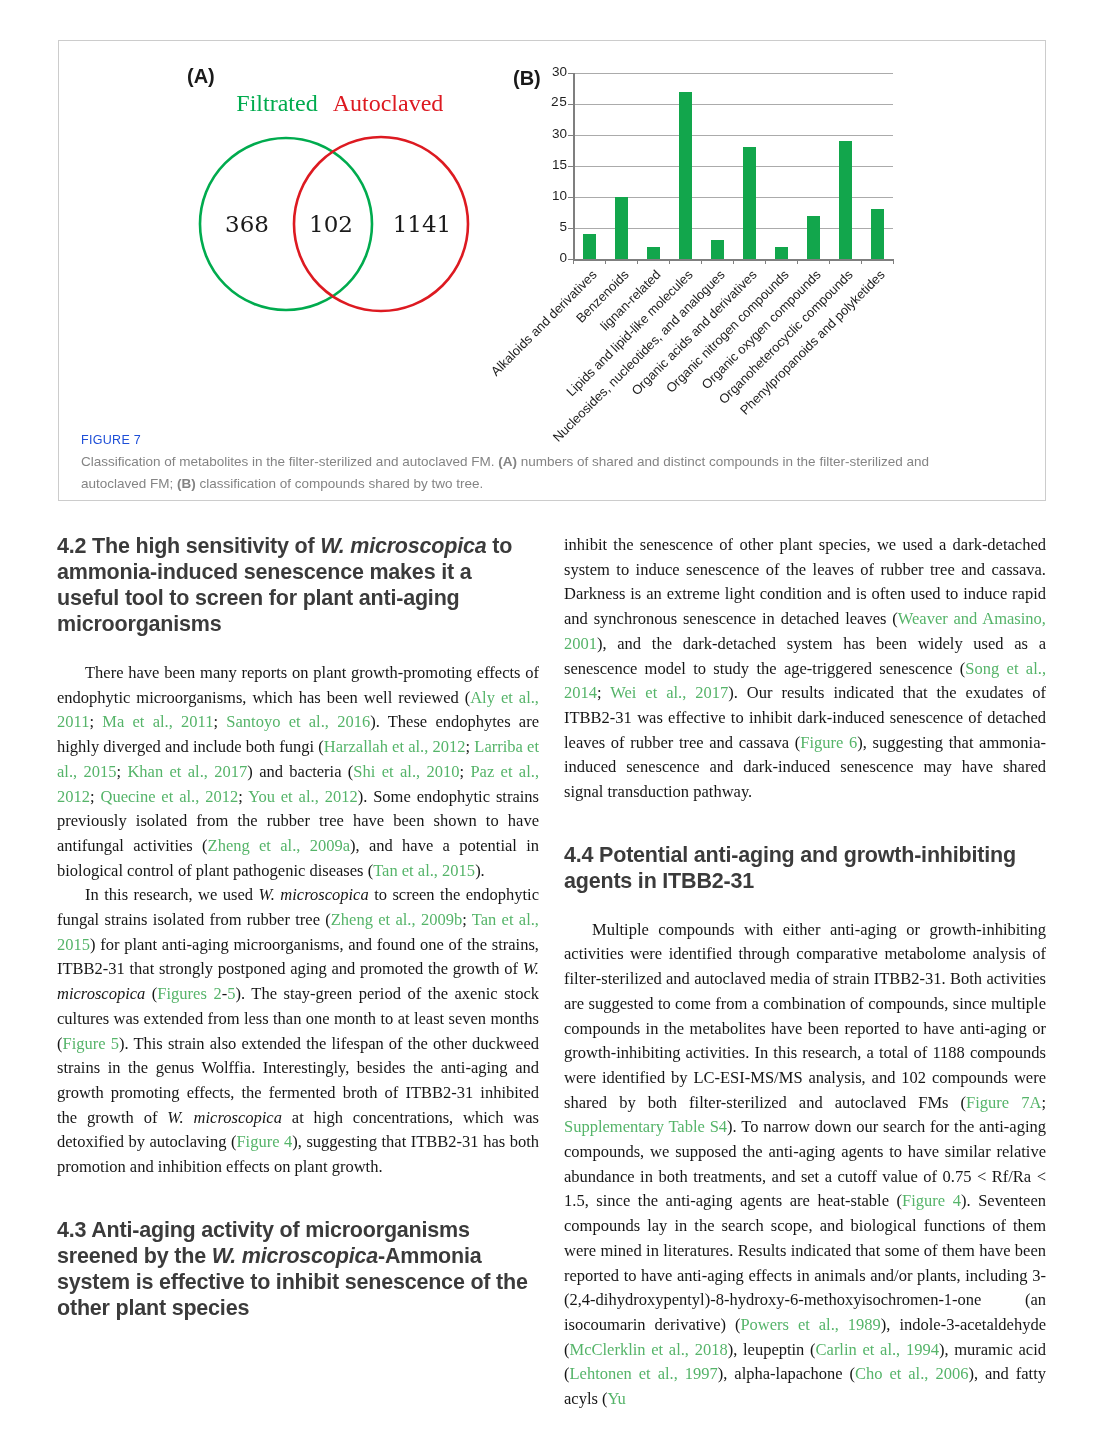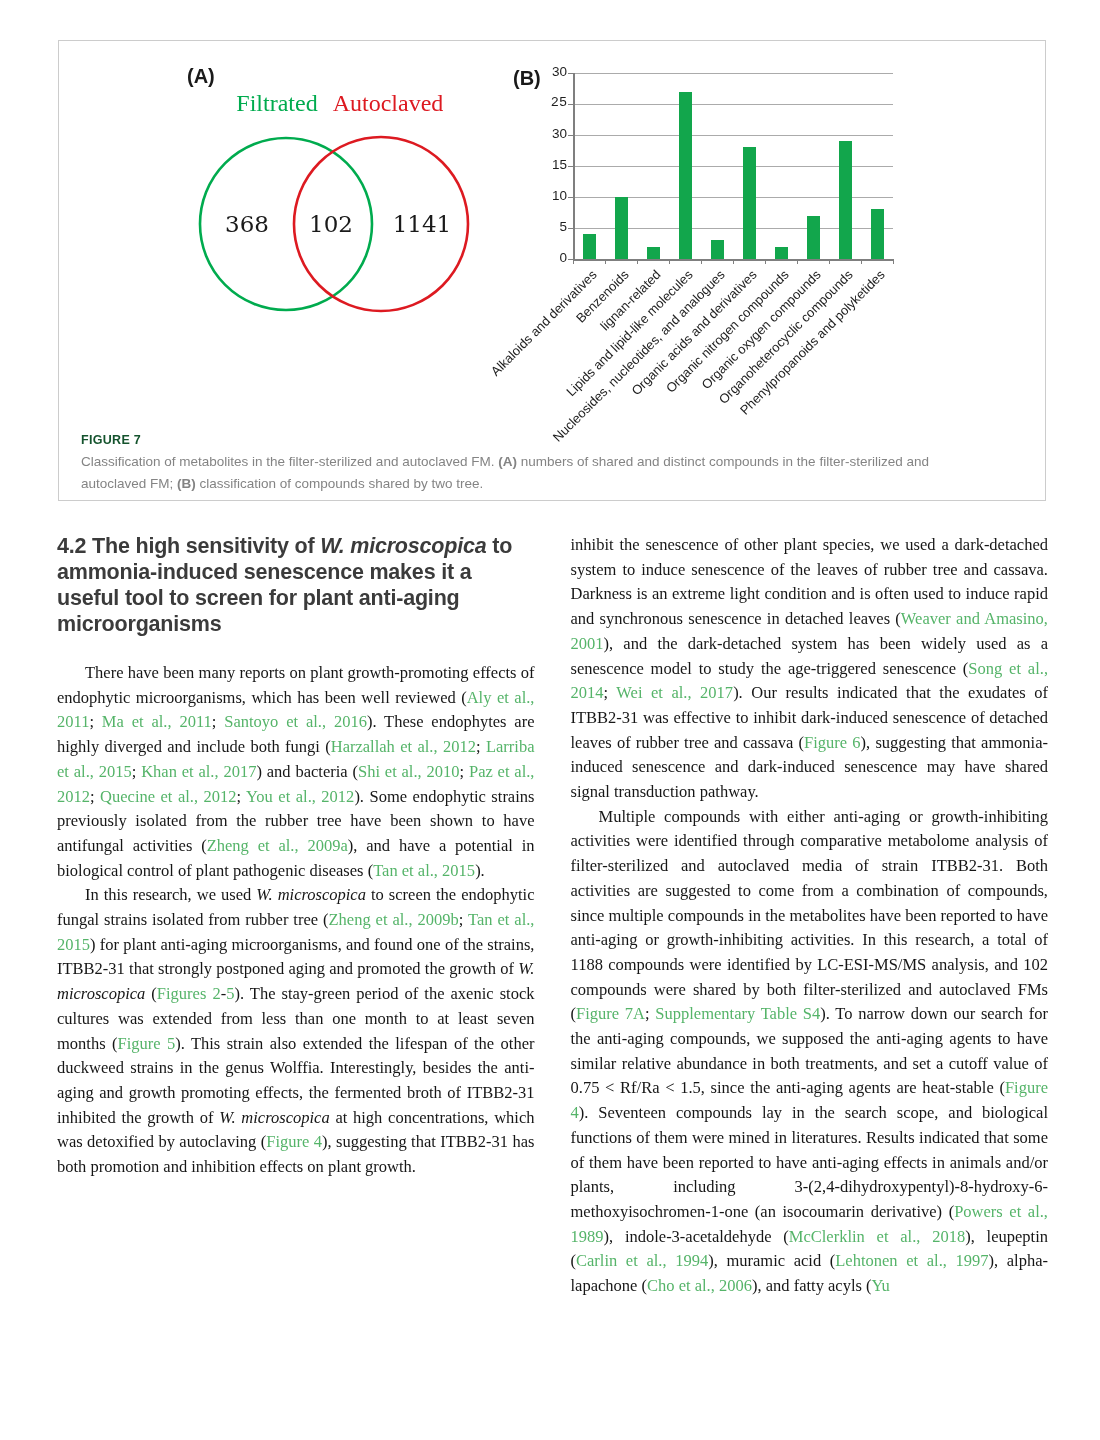--- a/index.html
+++ b/index.html
@@ -19,27 +19,27 @@
   .axisline{position:absolute;background:#7f7f7f;}
   .tickmark{position:absolute;background:#7f7f7f;}
   .ytick{position:absolute;font-family:"Liberation Sans",sans-serif;font-size:13.5px;
          color:#1f1f1f;text-align:right;}
   .bar{position:absolute;}
   .cat-label{position:absolute;font-family:"Liberation Sans",sans-serif;font-size:13px;
              color:#1f1f1f;text-align:right;transform:rotate(-45deg);
              transform-origin:100% 0;white-space:nowrap;}
   
   .caption-tag{position:absolute;left:22px;top:392px;font-family:"Liberation Sans",sans-serif;
-               font-weight:bold;font-size:12.5px;color:#14532d;letter-spacing:.3px;}
+               font-weight:normal;font-size:12.5px;color:#1d4ed8;letter-spacing:.3px;}
   .caption-text{position:absolute;left:22px;top:410px;width:890px;margin:0;
                 font-family:"Liberation Sans",sans-serif;font-size:13.5px;
                 line-height:21.5px;color:#848484;}
   .caption-text .bold{font-weight:bold;}
   
-  .columns{position:absolute;left:57px;top:533px;width:991px;display:flex;gap:36px;}
+  .columns{position:absolute;left:57px;top:533px;width:991px;display:flex;gap:25px;}
   .col{width:482px;}
   .h2{font-family:"Liberation Sans",sans-serif;font-size:21.5px;line-height:26px;
       font-weight:700;color:#3b3b3b;margin:0 0 24px 0;letter-spacing:-0.2px;}
   .h2:not(:first-child){margin-top:37px;}
   .para{font-size:16.5px;line-height:24.7px;color:#161616;text-align:justify;
         margin:0;text-indent:28px;}
   .para.no-indent{text-indent:0;}
   .it{font-style:italic;}
   .cite{color:var(--cite,#55b469);}
 </style>
@@ -120,20 +120,22 @@
 
     <div class="caption-tag">FIGURE 7</div>
     <p class="caption-text" id="caption-text"><span>Classification of metabolites in the filter-sterilized and autoclaved FM. </span><span class="bold">(A)</span><span> numbers of shared and distinct compounds in the filter-sterilized and autoclaved FM; </span><span class="bold">(B)</span><span> classification of compounds shared by two tree.</span></p>
   </div>
 
   <div class="columns">
     <div class="col" id="col-left">
         <h2 class="h2"><span>4.2 The high sensitivity of </span><span class="it">W. microscopica</span><span> to ammonia-induced senescence makes it a useful tool to screen for plant anti-aging microorganisms</span></h2>
         <p class="para"><span>There have been many reports on plant growth-promoting effects of endophytic microorganisms, which has been well reviewed (</span><span class="cite">Aly et al., 2011</span><span>; </span><span class="cite">Ma et al., 2011</span><span>; </span><span class="cite">Santoyo et al., 2016</span><span>). These endophytes are highly diverged and include both fungi (</span><span class="cite">Harzallah et al., 2012</span><span>; </span><span class="cite">Larriba et al., 2015</span><span>; </span><span class="cite">Khan et al., 2017</span><span>) and bacteria (</span><span class="cite">Shi et al., 2010</span><span>; </span><span class="cite">Paz et al., 2012</span><span>; </span><span class="cite">Quecine et al., 2012</span><span>; </span><span class="cite">You et al., 2012</span><span>). Some endophytic strains previously isolated from the rubber tree have been shown to have antifungal activities (</span><span class="cite">Zheng et al., 2009a</span><span>), and have a potential in biological control of plant pathogenic diseases (</span><span class="cite">Tan et al., 2015</span><span>).</span></p>
         <p class="para"><span>In this research, we used </span><span class="it">W. microscopica</span><span> to screen the endophytic fungal strains isolated from rubber tree (</span><span class="cite">Zheng et al., 2009b</span><span>; </span><span class="cite">Tan et al., 2015</span><span>) for plant anti-aging microorganisms, and found one of the strains, ITBB2-31 that strongly postponed aging and promoted the growth of </span><span class="it">W. microscopica</span><span> (</span><span class="cite">Figures 2</span><span>-</span><span class="cite">5</span><span>). The stay-green period of the axenic stock cultures was extended from less than one month to at least seven months (</span><span class="cite">Figure 5</span><span>). This strain also extended the lifespan of the other duckweed strains in the genus Wolffia. Interestingly, besides the anti-aging and growth promoting effects, the fermented broth of ITBB2-31 inhibited the growth of </span><span class="it">W. microscopica</span><span> at high concentrations, which was detoxified by autoclaving (</span><span class="cite">Figure 4</span><span>), suggesting that ITBB2-31 has both promotion and inhibition effects on plant growth.</span></p>
+        <h2 class="h2"><span>4.3 Anti-aging activity of microorganisms sreened by the </span><span class="it">W. microscopica</span><span>-Ammonia system is effective to inhibit senescence of the other plant species</span></h2>
       </div>
     <div class="col" id="col-right">
         <p class="para no-indent"><span>inhibit the senescence of other plant species, we used a dark-detached system to induce senescence of the leaves of rubber tree and cassava. Darkness is an extreme light condition and is often used to induce rapid and synchronous senescence in detached leaves (</span><span class="cite">Weaver and Amasino, 2001</span><span>), and the dark-detached system has been widely used as a senescence model to study the age-triggered senescence (</span><span class="cite">Song et al., 2014</span><span>; </span><span class="cite">Wei et al., 2017</span><span>). Our results indicated that the exudates of ITBB2-31 was effective to inhibit dark-induced senescence of detached leaves of rubber tree and cassava (</span><span class="cite">Figure 6</span><span>), suggesting that ammonia-induced senescence and dark-induced senescence may have shared signal transduction pathway.</span></p>
+        <h2 class="h2"><span>4.4 Potential anti-aging and growth-inhibiting agents in ITBB2-31</span></h2>
         <p class="para"><span>Multiple compounds with either anti-aging or growth-inhibiting activities were identified through comparative metabolome analysis of filter-sterilized and autoclaved media of strain ITBB2-31. Both activities are suggested to come from a combination of compounds, since multiple compounds in the metabolites have been reported to have anti-aging or growth-inhibiting activities. In this research, a total of 1188 compounds were identified by LC-ESI-MS/MS analysis, and 102 compounds were shared by both filter-sterilized and autoclaved FMs (</span><span class="cite">Figure 7A</span><span>; </span><span class="cite">Supplementary Table S4</span><span>). To narrow down our search for the anti-aging compounds, we supposed the anti-aging agents to have similar relative abundance in both treatments, and set a cutoff value of 0.75 &lt; Rf/Ra &lt; 1.5, since the anti-aging agents are heat-stable (</span><span class="cite">Figure 4</span><span>). Seventeen compounds lay in the search scope, and biological functions of them were mined in literatures. Results indicated that some of them have been reported to have anti-aging effects in animals and/or plants, including 3-(2,4-dihydroxypentyl)-8-hydroxy-6-methoxyisochromen-1-one (an isocoumarin derivative) (</span><span class="cite">Powers et al., 1989</span><span>), indole-3-acetaldehyde (</span><span class="cite">McClerklin et al., 2018</span><span>), leupeptin (</span><span class="cite">Carlin et al., 1994</span><span>), muramic acid (</span><span class="cite">Lehtonen et al., 1997</span><span>), alpha-lapachone (</span><span class="cite">Cho et al., 2006</span><span>), and fatty acyls (</span><span class="cite">Yu</span></p>
       </div>
   </div>
 
 </div>
 
 </body></html>

